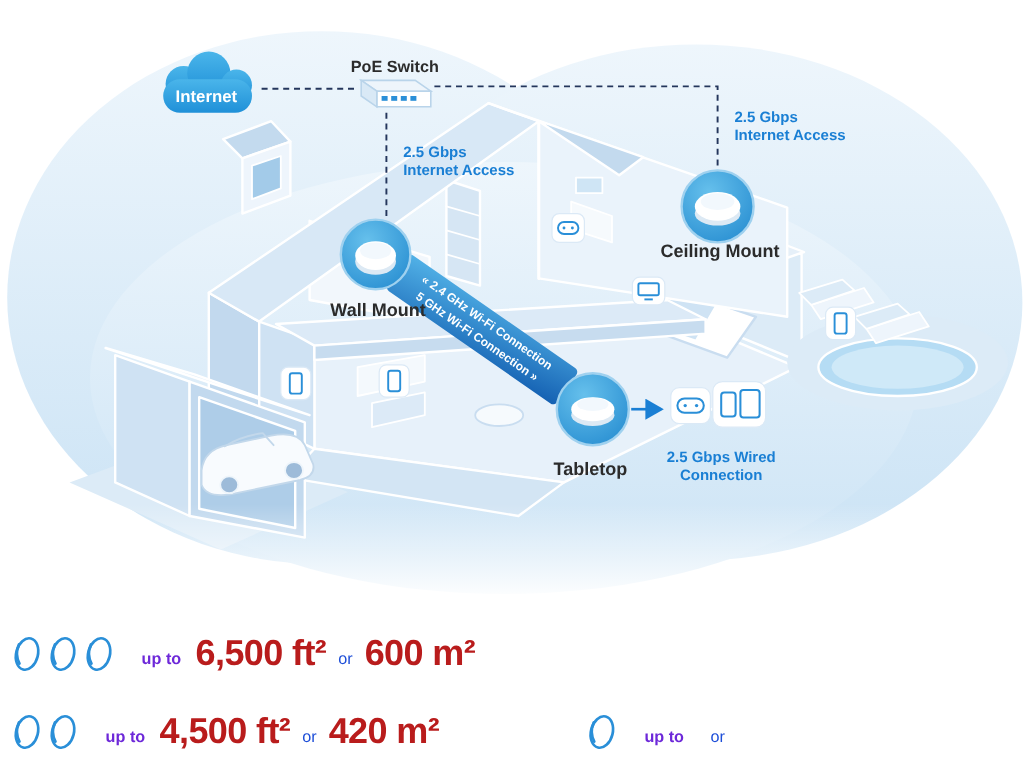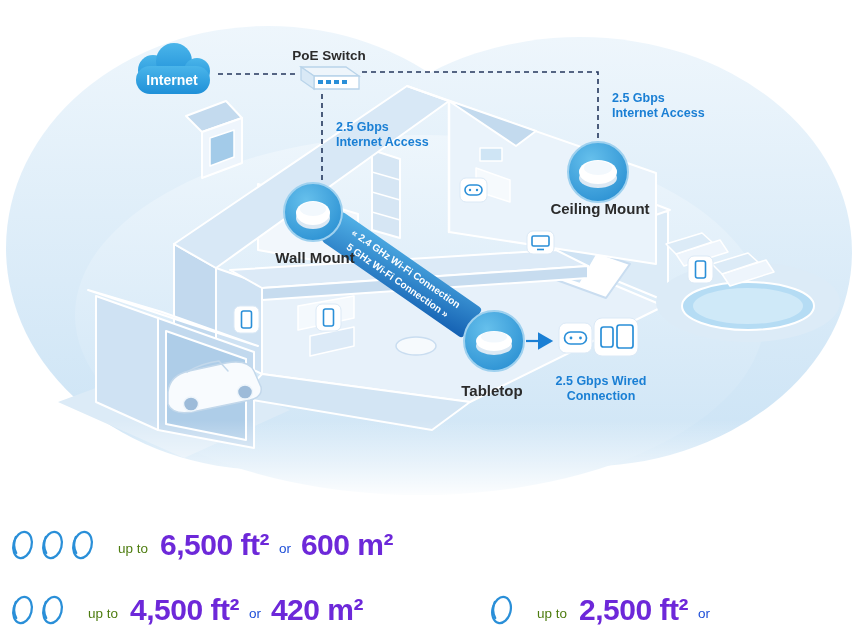--- a/index.html
+++ b/index.html
@@ -5,23 +5,23 @@
   * { margin:0; padding:0; box-sizing:border-box; }
   html,body { width:857px; height:640px; }
   body { font-family:"Liberation Sans", sans-serif; background:#ffffff; position:relative; overflow:hidden; }
   svg text { font-family:"Liberation Sans", sans-serif; }
   .stage { position:absolute; top:0; left:0; }
   .stat-row { position:absolute; display:flex; align-items:center; }
   .row-1 { left:8px;  top:529px; }
   .row-2a{ left:8px;  top:594px; }
   .row-2b{ left:487px;top:594px; }
   .unit-icon { width:28px; height:32px; margin-right:2px; flex:0 0 auto; }
-  .upto { font-size:13.5px; color:#4d7c0f; margin:6px 12px 0 20px; font-weight:400; }
+  .upto { font-size:13.5px; color:#6d28d9; margin:6px 12px 0 20px; font-weight:700; }
   .or   { font-size:13.5px; color:#1d4ed8; margin:6px 10px 0 10px; font-weight:500; }
-  .big  { font-size:30px; color:#6d28d9; font-weight:600; letter-spacing:-0.5px; line-height:1; }
+  .big  { font-size:30px; color:#b91c1c; font-weight:600; letter-spacing:-0.5px; line-height:1; }
 </style>
 </head>
 <body>
 
 <svg class="stage" width="857" height="500" viewBox="0 0 857 500">
   <defs>
     <linearGradient id="bgGrad" x1="0" y1="0" x2="0" y2="1">
       <stop offset="0" stop-color="#eef6fc"></stop>
         <stop offset="1" stop-color="#cbe3f5"></stop>
     </linearGradient>
@@ -250,15 +250,14 @@
   <span class="or">or</span>
   <span class="big">420 m²</span>
 </div>
 
 <div class="stat-row row-2b">
   <svg class="unit-icon" viewBox="0 0 26 30">
       <ellipse cx="13.5" cy="15" rx="8.5" ry="12.5" transform="rotate(14 13.5 15)" fill="none" stroke="#2a8fd8" stroke-width="2.1"></ellipse>
       <path d="M7.2,7.5 q-3.4,7.5 0.4,15" fill="none" stroke="#2a8fd8" stroke-width="2.1" stroke-linecap="round"></path>
     </svg>
   <span class="upto">up to</span>
-  <span class="big">2,500 ft²</span>
   <span class="or">or</span>
 </div>
 
 </body></html>

